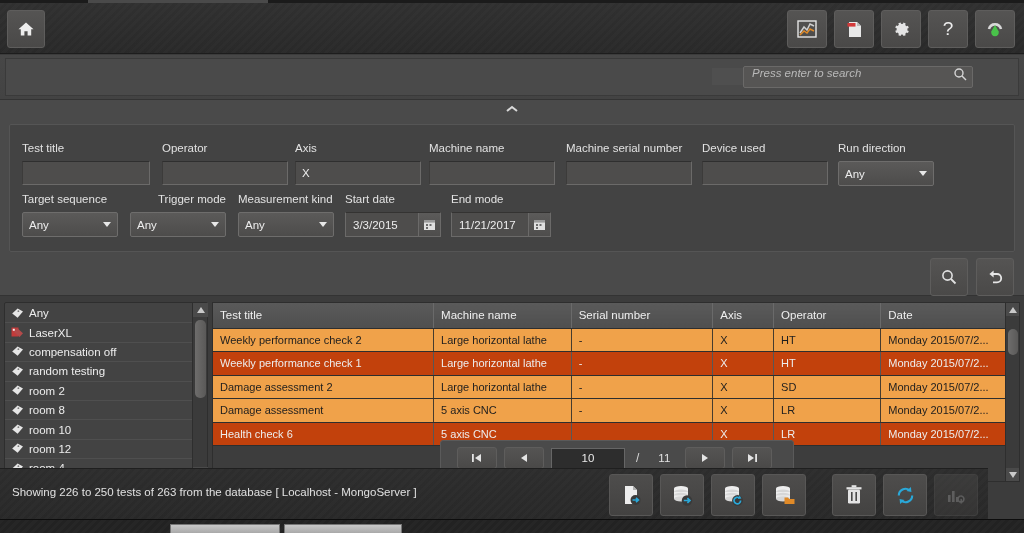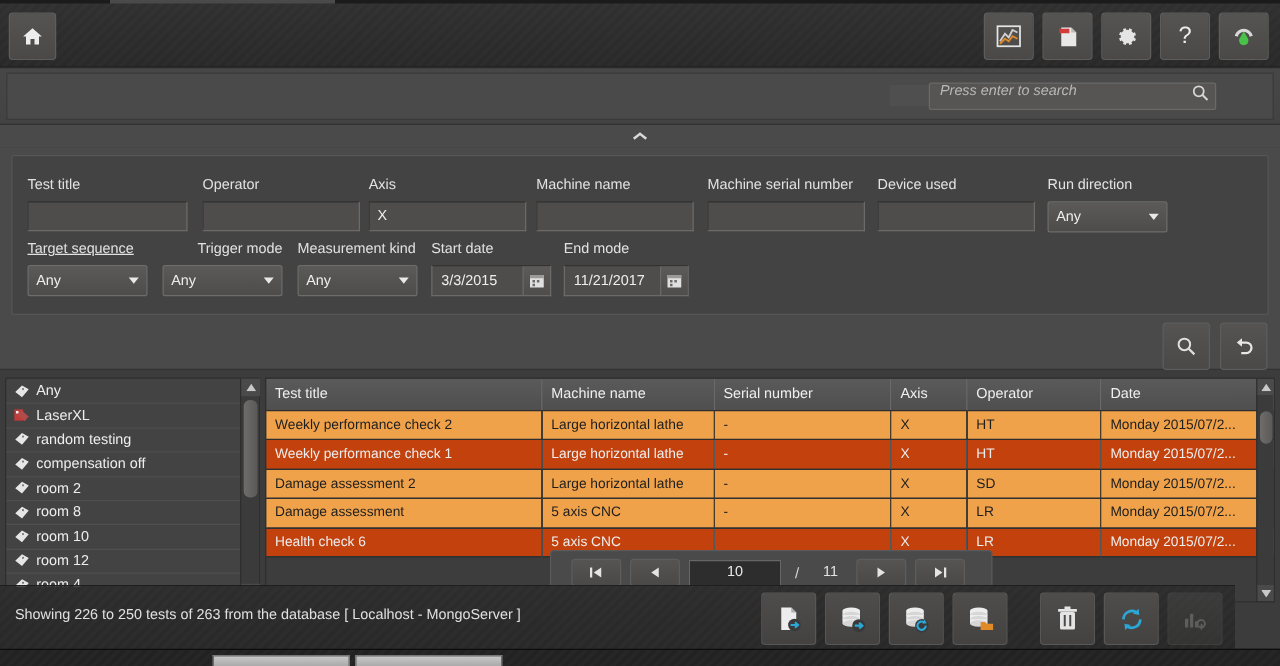--- a/index.html
+++ b/index.html
@@ -386,21 +386,21 @@
       <input class="finput" style="left: 152px; top: 36px; width: 126px;">
       <input class="finput" style="left: 285px; top: 36px; width: 126px;" value="X">
       <input class="finput" style="left: 419px; top: 36px; width: 126px;">
       <input class="finput" style="left: 556px; top: 36px; width: 126px;">
       <input class="finput" style="left: 692px; top: 36px; width: 126px;">
       <div class="fselect" style="left:828px; top:36px; width:96px;">
         <span>Any</span>
         <span class="arrow"></span>
       </div>
 
-      <div class="flabel" style="left:12px;  top:68px;text-decoration:underline;">Target sequence</div>
+      <div class="flabel" style="left:12px;  top:68px;">Target sequence</div>
       <div class="flabel" style="left:120px; top:68px;margin-left:28px;">Trigger mode</div>
       <div class="flabel" style="left:228px; top:68px;">Measurement kind</div>
       <div class="flabel" style="left:335px; top:68px;">Start date</div>
       <div class="flabel" style="left:441px; top:68px;">End mode</div>
 
       <div class="fselect" style="left:12px;  top:87px; width:96px;">
         <span>Any</span>
         <span class="arrow"></span>
       </div>
       <div class="fselect" style="left:120px; top:87px; width:96px;">
@@ -475,30 +475,30 @@
           </span>
           <span>LaserXL</span>
         </div>
         <div class="tagitem">
           <span style="display: flex;">
             <svg width="13" height="13" viewBox="0 0 13 13">
        <path d="M1.2 6.6 L6.6 1.4 L12 4.4 L6.6 10.8 Z" fill="#e6e6e6"></path>
        <circle cx="7.4" cy="4.2" r="0.9" fill="#7a7a7a"></circle>
      </svg>
           </span>
-          <span>random testing</span>
+          <span>compensation off</span>
         </div>
         <div class="tagitem">
           <span style="display: flex;">
             <svg width="13" height="13" viewBox="0 0 13 13">
        <path d="M1.2 6.6 L6.6 1.4 L12 4.4 L6.6 10.8 Z" fill="#e6e6e6"></path>
        <circle cx="7.4" cy="4.2" r="0.9" fill="#7a7a7a"></circle>
      </svg>
           </span>
-          <span>compensation off</span>
+          <span>random testing</span>
         </div>
         <div class="tagitem">
           <span style="display: flex;">
             <svg width="13" height="13" viewBox="0 0 13 13">
        <path d="M1.2 6.6 L6.6 1.4 L12 4.4 L6.6 10.8 Z" fill="#e6e6e6"></path>
        <circle cx="7.4" cy="4.2" r="0.9" fill="#7a7a7a"></circle>
      </svg>
           </span>
           <span>room 2</span>
         </div>

